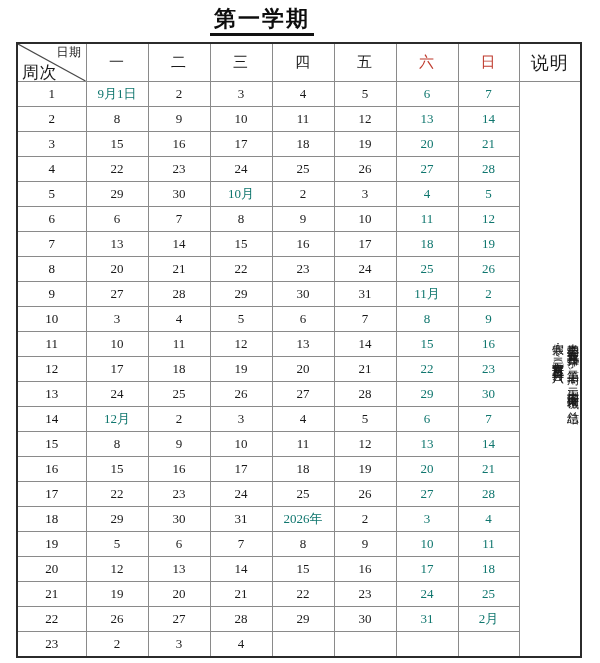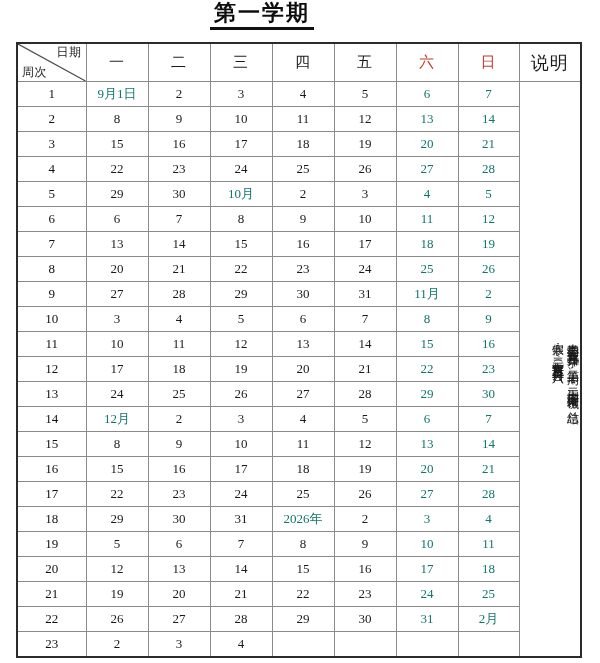--- a/index.html
+++ b/index.html
@@ -13,20 +13,21 @@
     font-family: "Liberation Serif", "DejaVu Serif", serif;
     color: #1a1a1a;
     position: relative;
     overflow: hidden;
   }
 
   
   .title-wrap {
     width: 524px;
     text-align: center;
+    padding-top: 6px;
     height: 34px;
     box-sizing: border-box;
   }
   .title {
     display: inline-block;
     font-size: 22px;
     font-weight: bold;
     letter-spacing: 2px;
     line-height: 26px;
     border-bottom: 3px solid #111111;
@@ -97,21 +98,21 @@
     top: 1px;
     font-size: 12px;
     line-height: 15px;
     letter-spacing: 0.5px;
     color: #1a1a1a;
   }
   th.corner .lbl-week {
     position: absolute;
     left: 4px;
     bottom: 1px;
-    font-size: 12px;
+    font-size: 17px;
     line-height: 15px;
     letter-spacing: 0.5px;
     color: #1a1a1a;
   }
 
   
   tbody tr { height: 25px; }
   td.weeknum {
     font-weight: bold;
     font-size: 13px;

